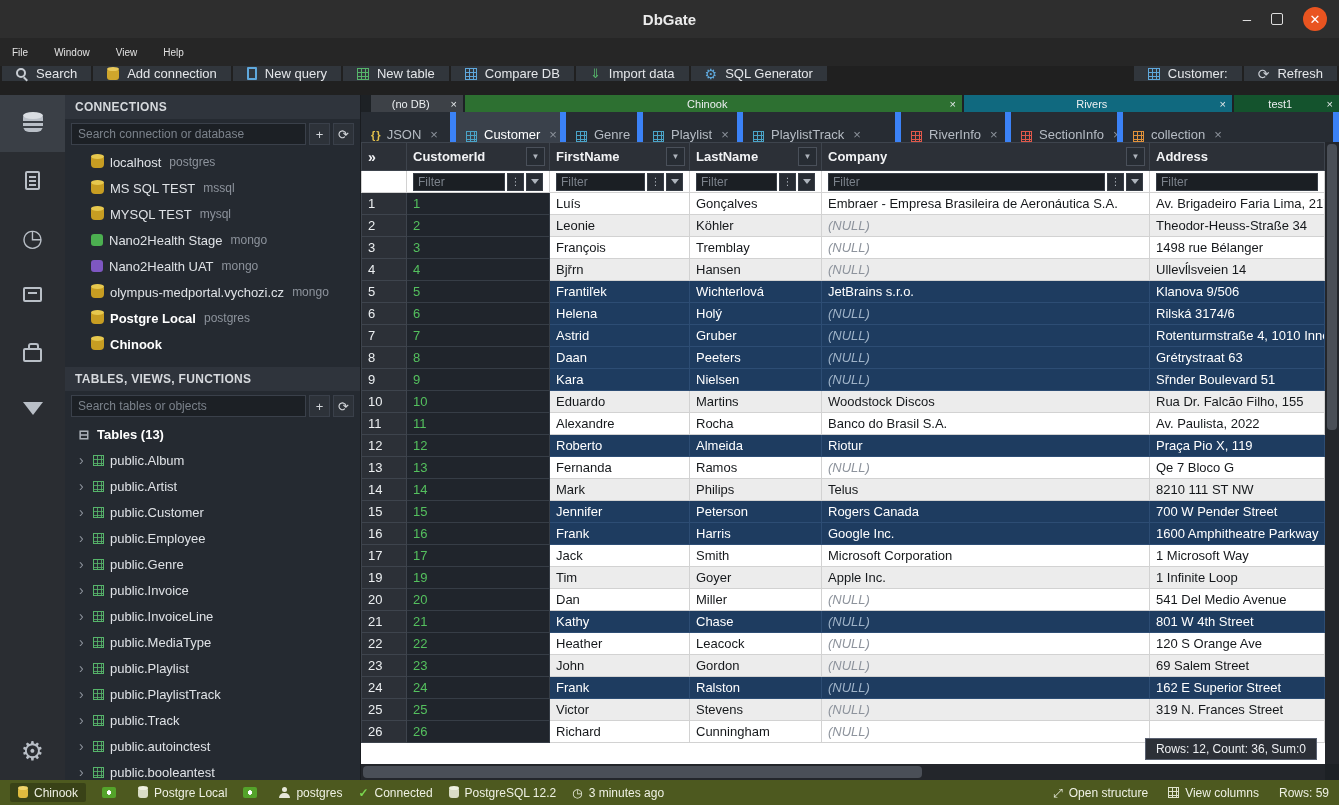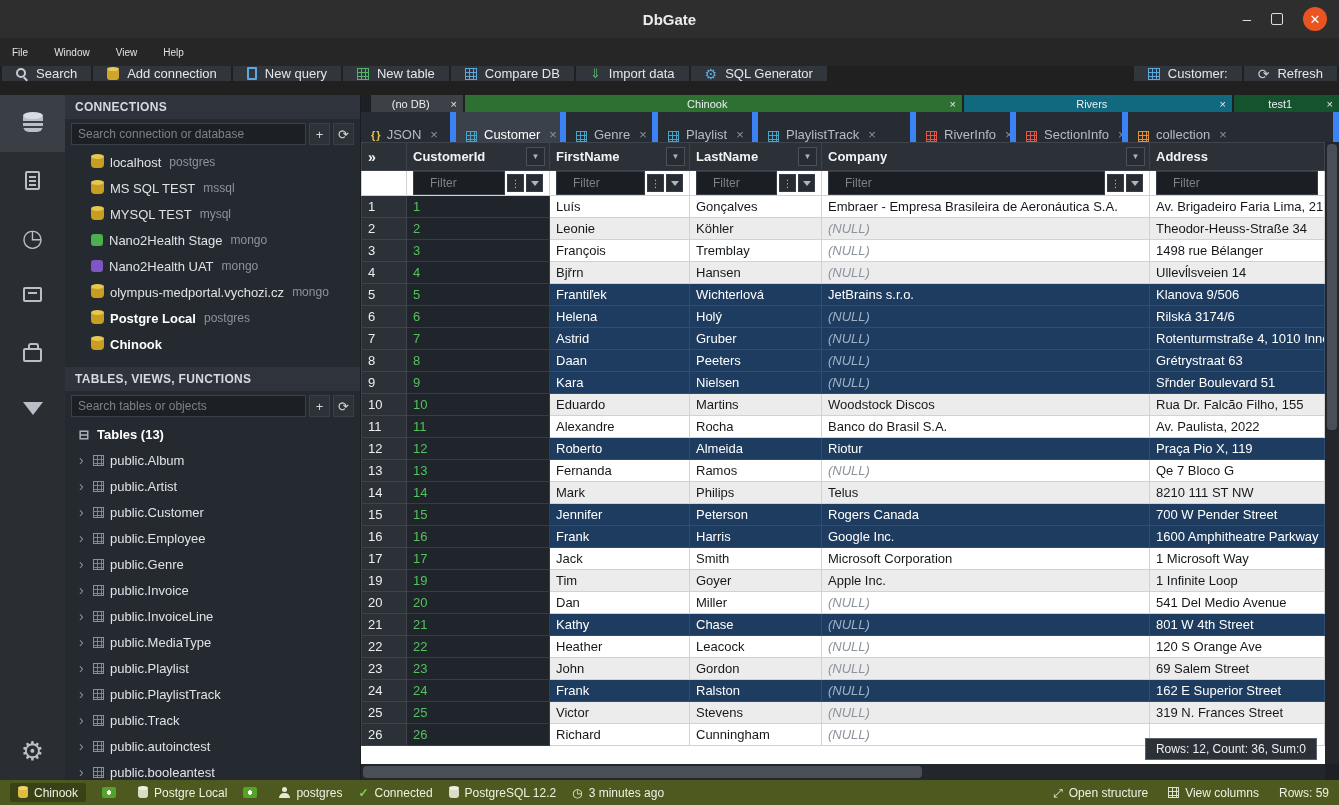--- a/index.html
+++ b/index.html
@@ -81,40 +81,40 @@
   .gi-green{width:11px;height:11px;flex:none;box-shadow:inset 0 0 0 1px #56b46a;background-image:linear-gradient(rgba(86,180,106,.85) 1px,transparent 1px),linear-gradient(90deg,rgba(86,180,106,.85) 1px,transparent 1px);background-size:4px 4px}
 
   
   .content{flex:1;position:relative;background:#1d2125;overflow:hidden}
   .dbtabs{height:17px;display:flex;gap:2px;padding-left:10px;background:#1d2125}
   .dbtab{display:flex;align-items:center;color:#eceff1;font-size:11px;padding:0 6px;box-sizing:border-box;flex:none}
   .dbtab .lbl{flex:1;text-align:center;overflow:hidden;white-space:nowrap}
   .dbtab .x{margin-left:6px;color:#e6e9eb;font-size:11px}
   .filetabs{height:30px;display:flex;background:#1d2125;overflow:hidden}
   .ftab{display:flex;align-items:flex-end;gap:7px;padding:0 10px;background:#272c33;border-right:6px solid #3b82f6;color:#b6bcc4;font-size:13px;flex:none;box-sizing:border-box;white-space:nowrap;overflow:hidden}
-  .ftab:nth-child(1){width:95px}.ftab:nth-child(2){width:110px}.ftab:nth-child(3){width:92px}.ftab:nth-child(4){width:100px}
-  .ftab:nth-child(5){width:158px}.ftab:nth-child(6){width:100px}.ftab:nth-child(7){width:112px}.ftab:nth-child(8){flex:1 1 auto}
+  .ftab:nth-child(1){width:95px}.ftab:nth-child(2){width:110px}.ftab:nth-child(3){width:77px}.ftab:nth-child(4){width:100px}
+  .ftab:nth-child(5){width:158px}.ftab:nth-child(6){width:110px}.ftab:nth-child(7){width:112px}.ftab:nth-child(8){flex:1 1 auto}
   .ftab.active{background:#3a414b;color:#fff}
   .ft-close{color:#8d939c;font-size:13px;margin-left:2px}
   .ft-ico{flex:none;display:inline-block}
   .ft-ico.braces:before{content:"{ }";color:#e3c04c;font-weight:bold;font-size:11px;letter-spacing:-1px}
   .ft-ico.table-blue{width:11px;height:11px;box-shadow:inset 0 0 0 1px #4aa3c7;background-image:linear-gradient(#4aa3c7 1px,transparent 1px),linear-gradient(90deg,#4aa3c7 1px,transparent 1px);background-size:4px 4px}
   .ft-ico.table-red{width:11px;height:11px;box-shadow:inset 0 0 0 1px #e0584a;background-image:linear-gradient(#e0584a 1px,transparent 1px),linear-gradient(90deg,#e0584a 1px,transparent 1px);background-size:4px 4px}
   .ft-ico.table-orange{width:11px;height:11px;box-shadow:inset 0 0 0 1px #e0913a;background-image:linear-gradient(#e0913a 1px,transparent 1px),linear-gradient(90deg,#e0913a 1px,transparent 1px);background-size:4px 4px}
 
   
   .gridwrap{position:absolute;top:47px;left:0;right:14px;bottom:16px;background:#fff;overflow:hidden}
   table.grid{width:100%;border-collapse:collapse;table-layout:fixed;font-size:13px}
   .grid th{background:#2c3037;color:#f2f3f5;font-weight:bold;text-align:left;height:28px;padding:0 4px 0 6px;border:1px solid #3e444d;box-sizing:border-box;overflow:hidden;white-space:nowrap}
   .hflex{display:flex;align-items:center;justify-content:space-between;gap:4px}
   .dd{width:17px;height:17px;border:1px solid #4a505a;background:#272c33;color:#aeb4bc;font-size:8px;display:flex;align-items:center;justify-content:center;flex:none}
   .corner{color:#cfd3d8;font-weight:normal;font-size:14px}
   .filter-row td{background:#23272d;border:1px solid #3e444d;height:22px;padding:1px 2px;box-sizing:border-box}
   .f-flex{display:flex;gap:2px;align-items:center;height:100%}
-  .f-flex input{flex:1;min-width:0;height:24px;background:#1b1f24;border:1px solid #383e47;color:#cfd3d8;font-size:12px;padding:0 16px;font-family:inherit;outline:none;box-sizing:border-box}
+  .f-flex input{flex:1;min-width:0;height:18px;background:#1b1f24;border:1px solid #383e47;color:#cfd3d8;font-size:12px;padding:0 4px;font-family:inherit;outline:none;box-sizing:border-box}
   .f-flex input::placeholder{color:#7b828b}
   .fbtn{width:17px;height:18px;flex:none;background:#272c33;border:1px solid #383e47;color:#aeb4bc;display:flex;align-items:center;justify-content:center;font-size:10px;box-sizing:border-box}
   .funnel{width:0;height:0;border-left:4px solid transparent;border-right:4px solid transparent;border-top:5px solid #aeb4bc}
   .grid td{height:22px;box-sizing:border-box;padding:0 6px;border:1px solid #d2d2d2;white-space:nowrap;overflow:hidden;color:#15181b;background:#fff}
   .grid td.rownum{background:#2c3037;color:#eceff1;border-color:#3e444d}
   .grid td.idcell{background:#20252c;color:#54c05e;border-color:#363d46}
   .grid tbody tr:nth-child(even) td.cell{background:#ececec}
   .grid tbody tr.sel td.cell{background:#1e3c60;color:#fff;border-color:#2d4d74}
   .grid td.cell.nullval{color:#8d939c;font-style:italic}
   .grid tbody tr.sel td.cell.nullval{color:#9fb3c8}

